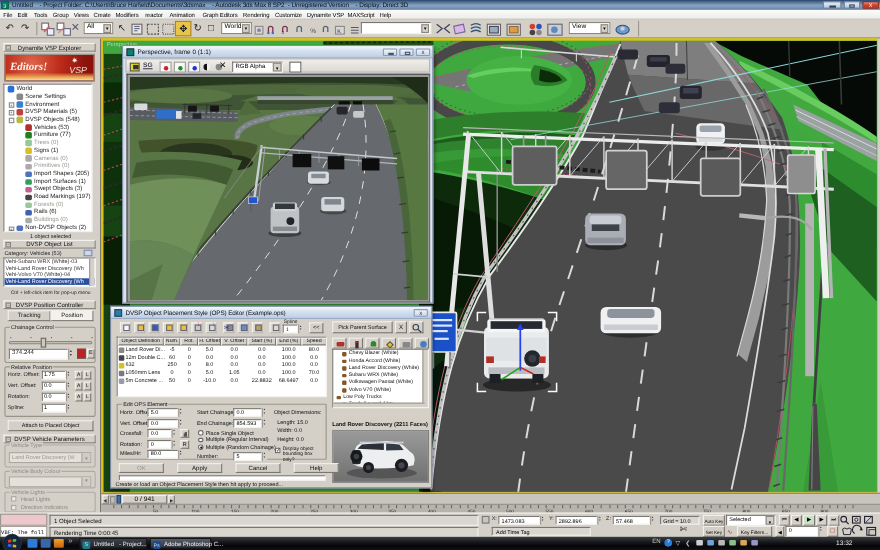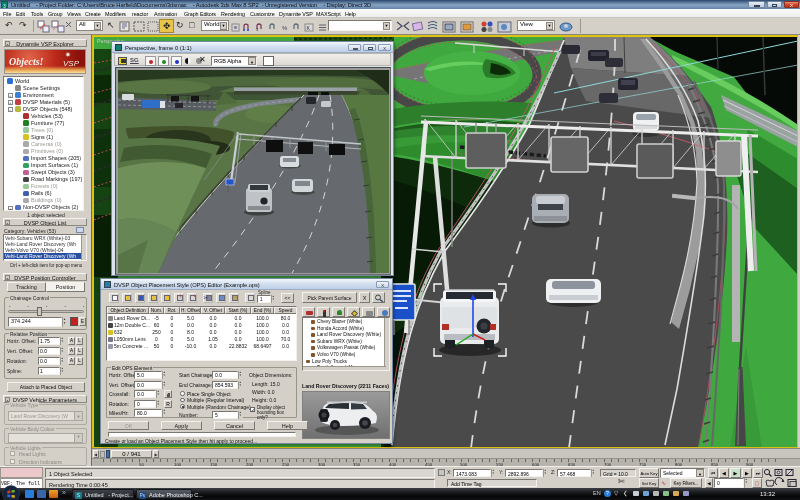--- a/index.html
+++ b/index.html
@@ -116,21 +116,21 @@
   <div class="abs" style="left:580px;top:1px;width:1px;height:14px;background:#9a978f;"></div>
 </div>
 
 <div id="lpanel" class="abs" style="left:0;top:35px;width:92px;height:431px;background:#d4d0c8;border-right:1px solid #6f6c66;overflow:hidden;">
 
   <div class="abs hdr" style="left:3px;top:4px;width:84px;height:8px;line-height:8px;font-size:5.5px;">Dynamite VSP Explorer</div>
   <div class="abs" style="left:5px;top:5.5px;width:5px;height:5px;background:#cdc9c1;border:1px solid #86837c;font-size:4px;line-height:3px;text-align:center;">-</div>
 
   <div class="abs" style="left:4px;top:14px;width:82px;height:25px;background:radial-gradient(circle at 30% 35%,#e0654a 0%,#bc2a1a 45%,#8c120c 85%),#9c150c;overflow:hidden;border:1px solid #9a968e;">
     <div class="abs" style="left:0;bottom:0;width:82px;height:7px;background:linear-gradient(0deg,#f8e09a 0%,#e8a050 45%,rgba(160,30,12,0) 100%);"></div>
-    <div class="abs" style="left:4px;top:6px;font-size:10px;font-style:italic;font-weight:bold;color:#f4f2ee;font-family:'Liberation Serif',serif;">Objects!</div>
+    <div class="abs" style="left:4px;top:6px;font-size:10px;font-style:italic;font-weight:bold;color:#f4f2ee;font-family:'Liberation Serif',serif;">Editors!</div>
     <div class="abs" style="left:58px;top:9px;font-size:8px;font-style:italic;color:#f0e8d8;">VSP</div>
     <div class="abs" style="left:60px;top:1px;font-size:7px;color:#ffe;">✷</div>
   </div>
 
   <div class="abs sunk" style="left:3px;top:41px;width:81px;height:135px;overflow:hidden;font-size:5.5px;">
     <div id="tree" class="abs" style="left:0;top:0;width:81px;height:135px;">
     <div class="abs" style="left:3px;top:1px;width:5.5px;height:5.5px;background:#2a6fd4;border-radius:1.5px;"></div>
           <div class="abs" style="left:11px;top:0.5px;font-size:5.5px;color:#1a1a1a;white-space:nowrap;">World</div>
     <div class="abs" style="left:11px;top:8.05px;width:5.5px;height:5.5px;background:#888;border-radius:1.5px;"></div>
           <div class="abs" style="left:19px;top:7.550000000000001px;font-size:5.5px;color:#1a1a1a;white-space:nowrap;">Scene Settings</div>

